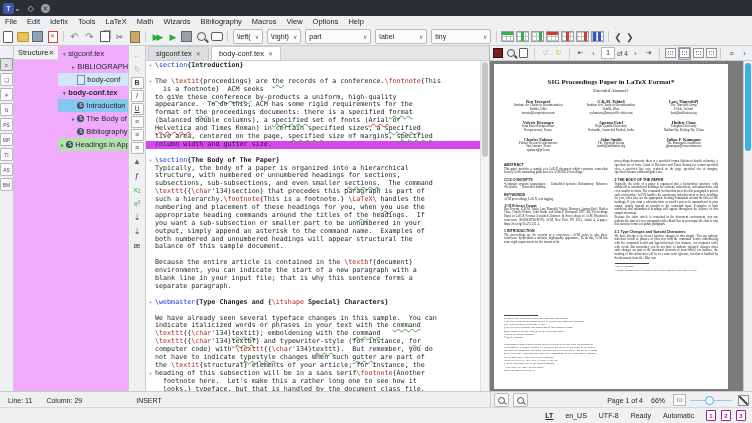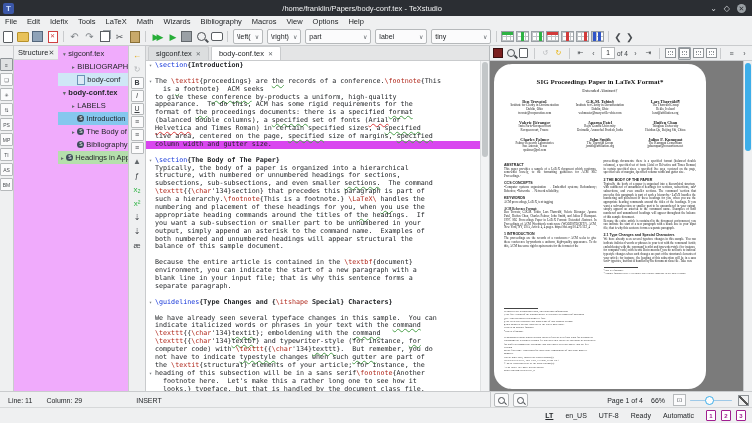--- a/index.html
+++ b/index.html
@@ -98,22 +98,22 @@
   .pbtn{width:11px;height:11px;display:flex;align-items:center;justify-content:center;font-size:7px;color:#4a4e52;}
   .pbtn.pressed{background:#d4d6d7;border:1px solid #9aa0a5;border-radius:1px;}
   .ic-compile{width:8px;height:8px;background:#7a1f1f;border:1px solid #3a0f0f;}
   .pagebox{width:12px;height:10px;border:1px solid #b6b9bb;background:#fff;font-size:6.5px;text-align:center;line-height:10px;}
   .oftext{font-size:6.5px;color:#3a3e42;}
   .fitbox{width:9px;height:8px;border:1px solid #8f9498;background:#fdfdfd;position:relative;}
   .fitbox:after{content:"";position:absolute;inset:2px;border:1px dotted #8f9498;}
   .pdfview{flex:1;background:#7b7b7b;position:relative;display:flex;min-height:0;}
   .pdfscroll{position:absolute;right:0;top:0;bottom:0;width:8px;background:#eff0f1;border-left:1px solid #c9cbcd;}
   .pdfthumb{position:absolute;left:1px;right:1px;top:2px;height:88px;border-radius:3px;background:#3daee9;}
-  .page{position:absolute;left:4px;top:3px;width:212px;bottom:3px;background:#fff;color:#1a1a1a;
-        font-family:"Liberation Serif",serif;padding:14px 10px 6px;box-sizing:border-box;overflow:hidden;border-radius:18px;}
+  .page{position:absolute;left:4px;top:3px;width:234px;bottom:3px;background:#fff;color:#1a1a1a;
+        font-family:"Liberation Serif",serif;padding:14px 10px 6px;box-sizing:border-box;overflow:hidden;}
   .p-title{text-align:center;font-weight:bold;font-size:7px;}
   .p-sub{text-align:center;font-size:4.5px;margin-top:2px;}
   .authors{display:grid;grid-template-columns:1fr 1fr 1fr;column-gap:4px;row-gap:4px;margin-top:6px;text-align:center;}
   .au-name{font-weight:bold;font-size:4.3px;}
   .au-line{font-size:3.2px;line-height:3.9px;color:#222;}
   .p-cols{display:flex;gap:7px;margin-top:7px;height:212px;}
   .p-col{flex:1;display:flex;flex-direction:column;min-width:0;}
   .pdf-h{font-weight:bold;font-size:3.6px;margin:2.5px 0 1px;font-family:"Liberation Sans",sans-serif;}
   .pdf-t{font-size:3.1px;line-height:3.7px;text-align:justify;}
   .pdf-ref{font-weight:bold;font-size:3.1px;margin-top:2.5px;}
@@ -140,21 +140,20 @@
         display:flex;align-items:center;justify-content:flex-end;gap:12px;padding-right:6px;font-size:7px;}
   .lt{font-weight:bold;text-decoration:underline;}
   .pic{width:8px;height:9px;border:1.5px solid #a02090;border-radius:1px;color:#a02090;font-size:6px;font-weight:bold;
        display:flex;align-items:center;justify-content:center;background:#fff;}
 </style>
 </head>
 <body>
 
 <div class="titlebar">
   <div class="app-icon">T</div>
-  <div class="tb-title">/home/franklin/Papers/body-conf.tex - TeXstudio</div>
   <div class="winbtns">
     <span>⌄</span>
     <span>◇</span>
     <span class="wb-close">✕</span>
   </div>
 </div>
 
 <div class="menubar">
     <span class="menu-item">File</span>
     <span class="menu-item">Edit</span>
@@ -296,24 +295,20 @@
           <span>BIBLIOGRAPHY</span>
         </div>
         <div class="tree-row hl-lightblue" style="padding-left: 11px;">
           <span class="exp"></span>
           <span class="file-ico"></span>
           <span>body-conf</span>
         </div>
         <div class="tree-row bold" style="padding-left: 2px;">
           <span class="exp">▾</span>
           <span>body-conf.tex</span>
-        </div>
-        <div class="tree-row" style="padding-left: 11px;">
-          <span class="exp">▸</span>
-          <span>LABELS</span>
         </div>
         <div class="tree-row hl-blue" style="padding-left: 11px;">
           <span class="exp"></span>
           <span class="sec-ico">S</span>
           <span>Introduction</span>
         </div>
         <div class="tree-row" style="padding-left: 11px;">
           <span class="exp">▸</span>
           <span class="sec-ico">S</span>
           <span>The Body of The Paper</span>
@@ -385,21 +380,21 @@
           <div class="line"><span class="fold"></span><span class="txt"><span>you want a sub-subsection or smaller part to be unnumbered in your</span></span></div>
           <div class="line"><span class="fold"></span><span class="txt"><span>output, simply append an asterisk to the command name.  Examples of</span></span></div>
           <div class="line"><span class="fold"></span><span class="txt"><span>both numbered and unnumbered headings will appear structural the</span></span></div>
           <div class="line"><span class="fold"></span><span class="txt"><span>balance of this sample document.</span></span></div>
           <div class="line"><span class="fold"></span><span class="txt">&nbsp;</span></div>
           <div class="line"><span class="fold"></span><span class="txt"><span>Because the entire article is contained in the </span><span class="tc">\textbf</span><span>{document}</span></span></div>
           <div class="line"><span class="fold"></span><span class="txt"><span>environment, you can indicate the start of a new paragraph with a</span></span></div>
           <div class="line"><span class="fold"></span><span class="txt"><span>blank line in your input file; that is why this sentence forms a</span></span></div>
           <div class="line"><span class="fold"></span><span class="txt"><span>separate paragraph.</span></span></div>
           <div class="line"><span class="fold"></span><span class="txt">&nbsp;</span></div>
-          <div class="line"><span class="fold">▾</span><span class="txt"><span class="tk">\guidelines</span><span class="tb">{Type Changes and {</span><span class="tc">\itshape</span><span class="tb"> Special} Characters}</span></span></div>
+          <div class="line"><span class="fold">▾</span><span class="txt"><span class="tk">\webmaster</span><span class="tb">{Type Changes and {</span><span class="tc">\itshape</span><span class="tb"> Special} Characters}</span></span></div>
           <div class="line"><span class="fold"></span><span class="txt">&nbsp;</span></div>
           <div class="line"><span class="fold"></span><span class="txt"><span>We have already seen several typeface changes in this sample.  You can</span></span></div>
           <div class="line"><span class="fold"></span><span class="txt"><span>indicate italicized words or phrases in your text with the </span><span class="wg">command</span></span></div>
           <div class="line"><span class="fold"></span><span class="txt"><span class="tc">\texttt</span><span>{{</span><span class="tc">\char</span><span>'134}</span><span class="wg">textit</span><span>}; emboldening with the </span><span class="wg">command</span></span></div>
           <div class="line"><span class="fold"></span><span class="txt"><span class="tc">\texttt</span><span>{{</span><span class="tc">\char</span><span>'134}</span><span class="wg">textbf</span><span>} and typewriter-style (for instance, </span><span class="wg">for</span></span></div>
           <div class="line"><span class="fold"></span><span class="txt"><span>computer code) with </span><span class="tc">\texttt</span><span>{{</span><span class="tc">\char</span><span>'134}</span><span class="wg">texttt</span><span>}.  But remember, you do</span></span></div>
           <div class="line"><span class="fold"></span><span class="txt"><span>not have to indicate </span><span class="wg">typestyle</span><span> changes when such </span><span class="wg">gutter</span><span> are part of</span></span></div>
           <div class="line"><span class="fold"></span><span class="txt"><span>the </span><span class="tc">\textit</span><span>{structural} elements of your article; for instance, the</span></span></div>
           <div class="line"><span class="fold">▾</span><span class="txt"><span>heading of this subsection will be in a sans serif</span><span class="tc">\footnote</span><span>{Another</span></span></div>
           <div class="line"><span class="fold"></span><span class="txt"><span>  footnote here.  Let's make this a rather long one to see how it</span></span></div>

